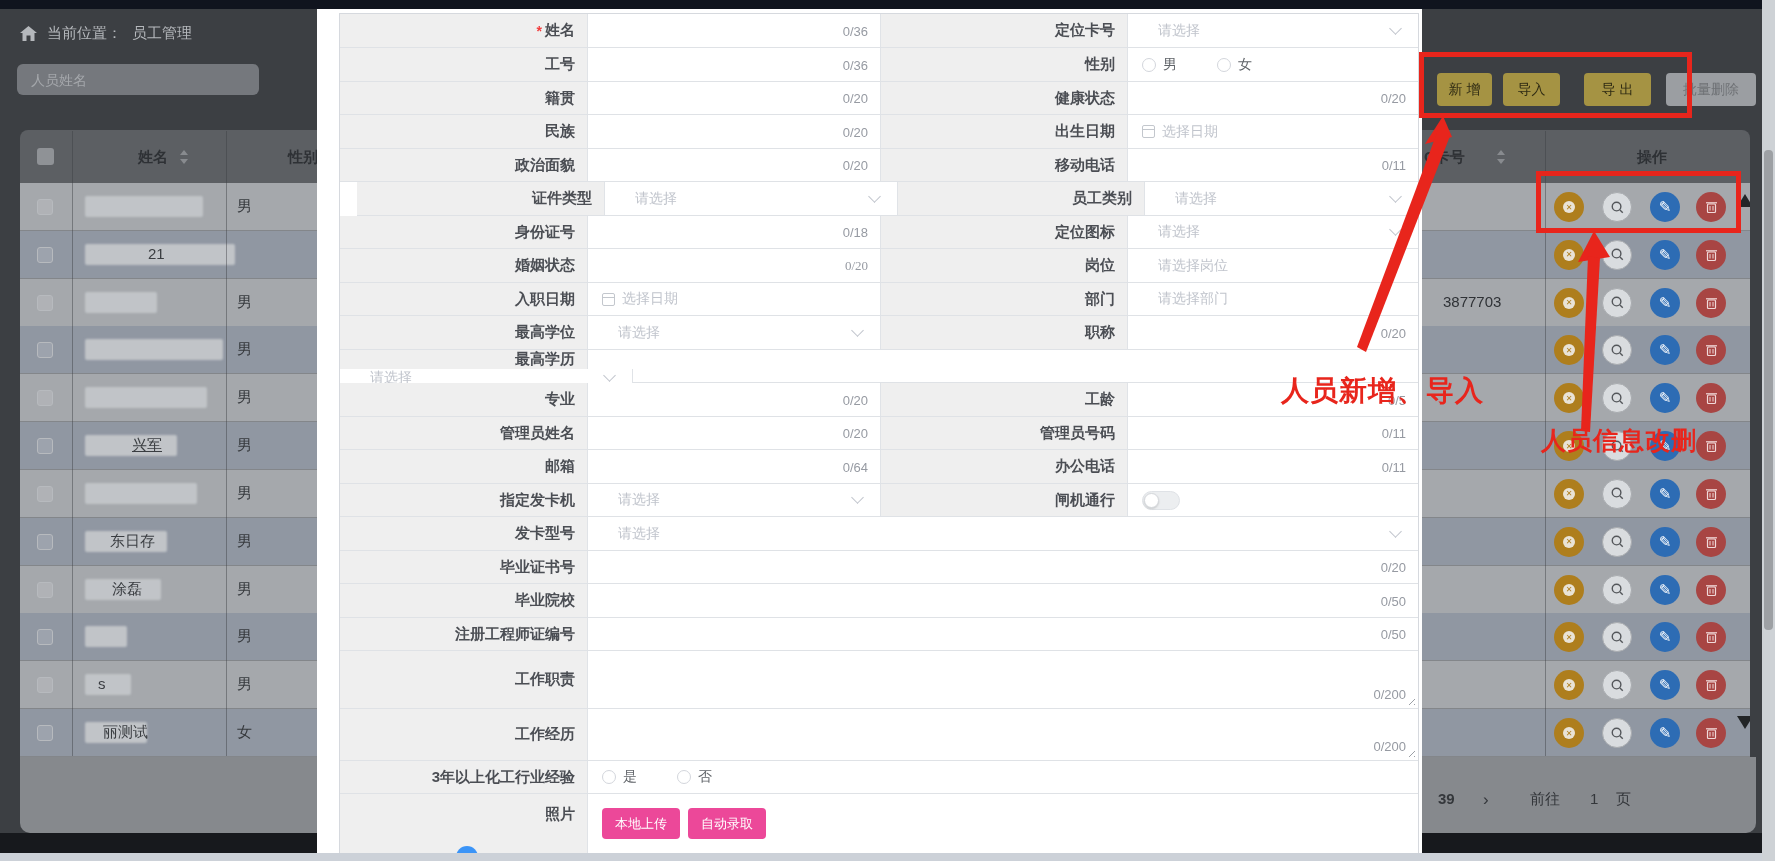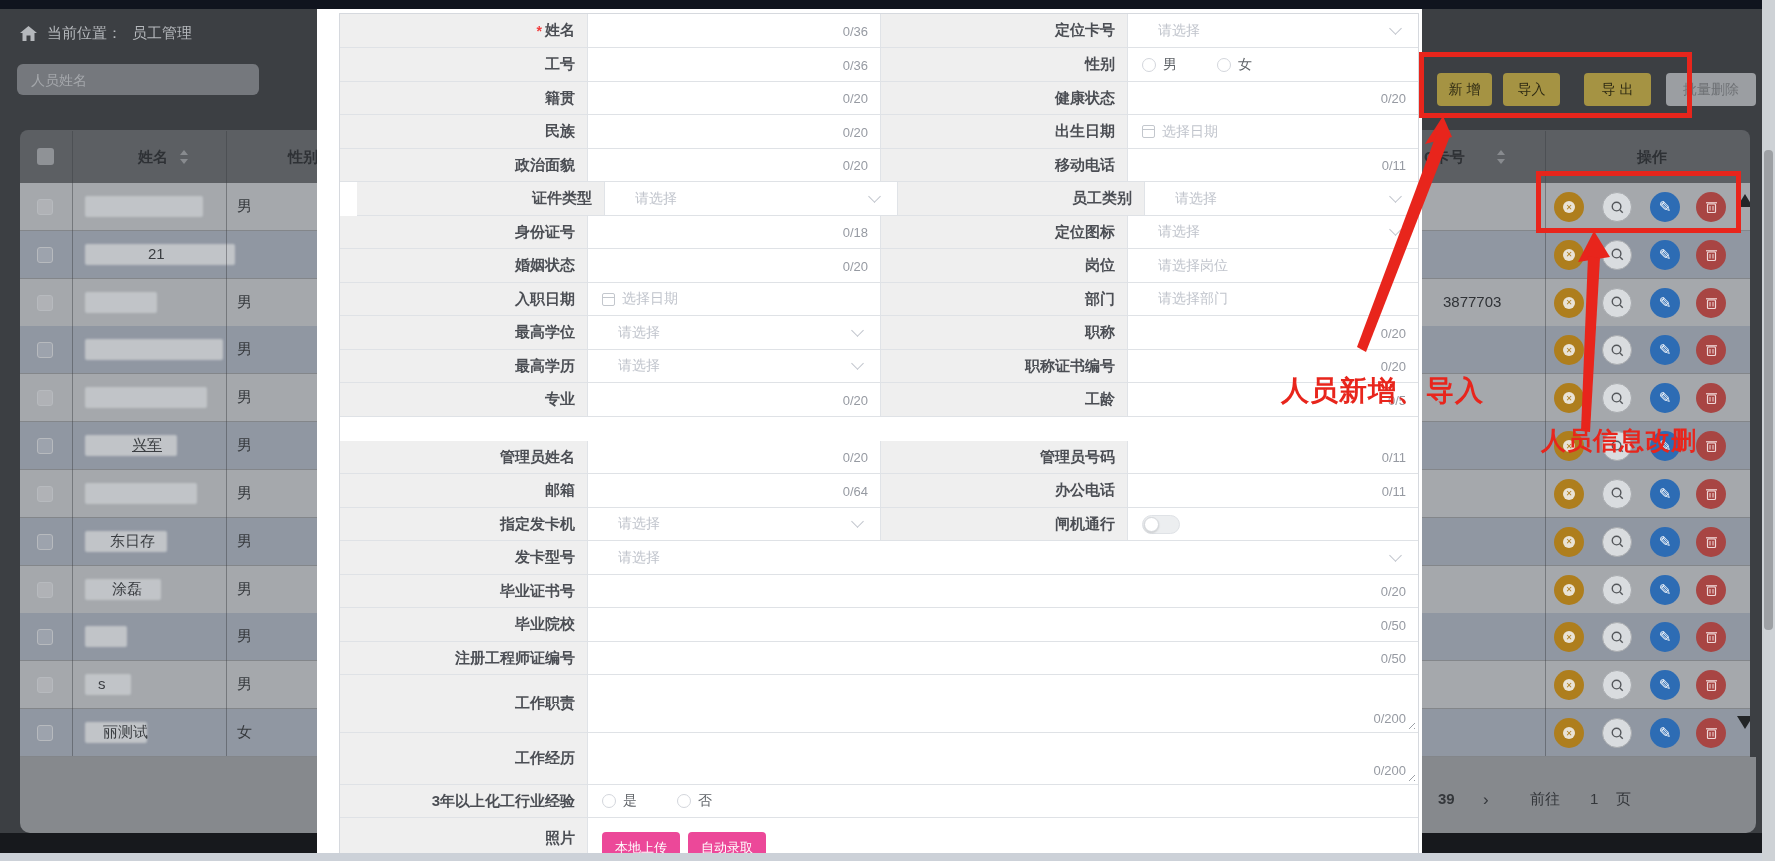--- a/index.html
+++ b/index.html
@@ -581,21 +581,21 @@
             <div class="counter">0/18</div>
           </div>
           <div class="f-label rl">
             <span>定位图标</span>
           </div>
           <div class="f-input rhalf">
             <div class="ph">请选择</div>
             <div class="caret"></div>
           </div>
         </div>
-        <div class="f-row" style="height: 34px;">
+        <div class="f-row" style="height: 34px; font-family: Liberation Serif, serif;">
           <div class="f-label">
             <span>婚姻状态</span>
           </div>
           <div class="f-input lhalf">
             <div class="counter">0/20</div>
           </div>
           <div class="f-label rl">
             <span>岗位</span>
           </div>
           <div class="f-input rhalf">
@@ -625,21 +625,21 @@
             <div class="ph">请选择</div>
             <div class="caret"></div>
           </div>
           <div class="f-label rl">
             <span>职称</span>
           </div>
           <div class="f-input rhalf">
             <div class="counter">0/20</div>
           </div>
         </div>
-        <div class="f-row" style="height: 33px;">
+        <div class="f-row" style="height: 33px; flex-direction: column;">
           <div class="f-label">
             <span>最高学历</span>
           </div>
           <div class="f-input lhalf">
             <div class="ph">请选择</div>
             <div class="caret"></div>
           </div>
           <div class="f-label rl">
             <span>职称证书编号</span>
           </div>
@@ -654,21 +654,21 @@
           <div class="f-input lhalf">
             <div class="counter">0/20</div>
           </div>
           <div class="f-label rl">
             <span>工龄</span>
           </div>
           <div class="f-input rhalf">
             <div class="counter">0/5</div>
           </div>
         </div>
-        <div class="f-row" style="height: 33px; margin-top: 24px;">
+        <div class="f-row" style="height: 33px;">
           <div class="f-label">
             <span>管理员姓名</span>
           </div>
           <div class="f-input lhalf">
             <div class="counter">0/20</div>
           </div>
           <div class="f-label rl">
             <span>管理员号码</span>
           </div>
           <div class="f-input rhalf">

